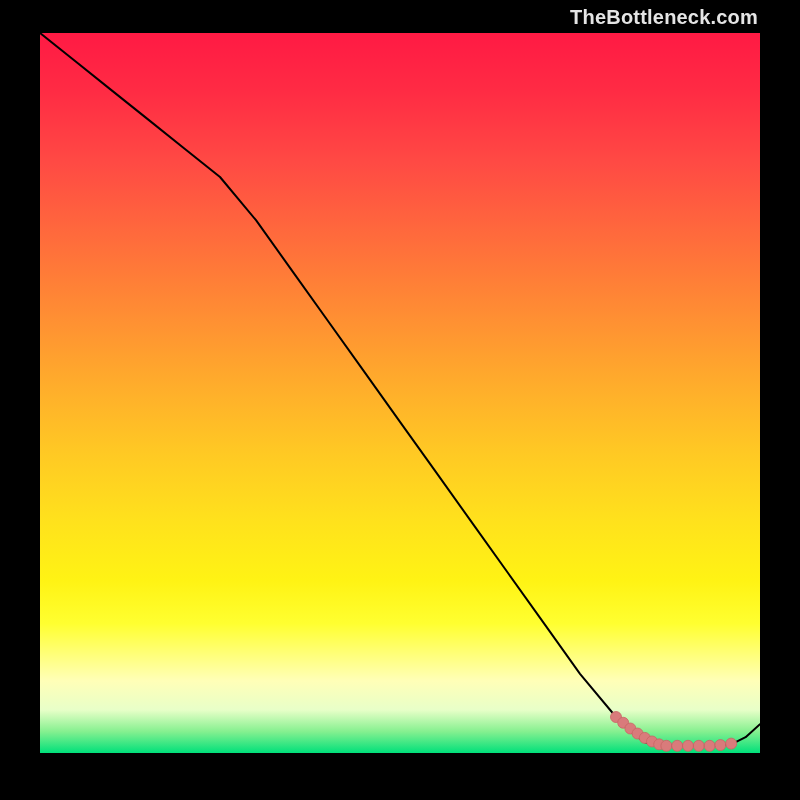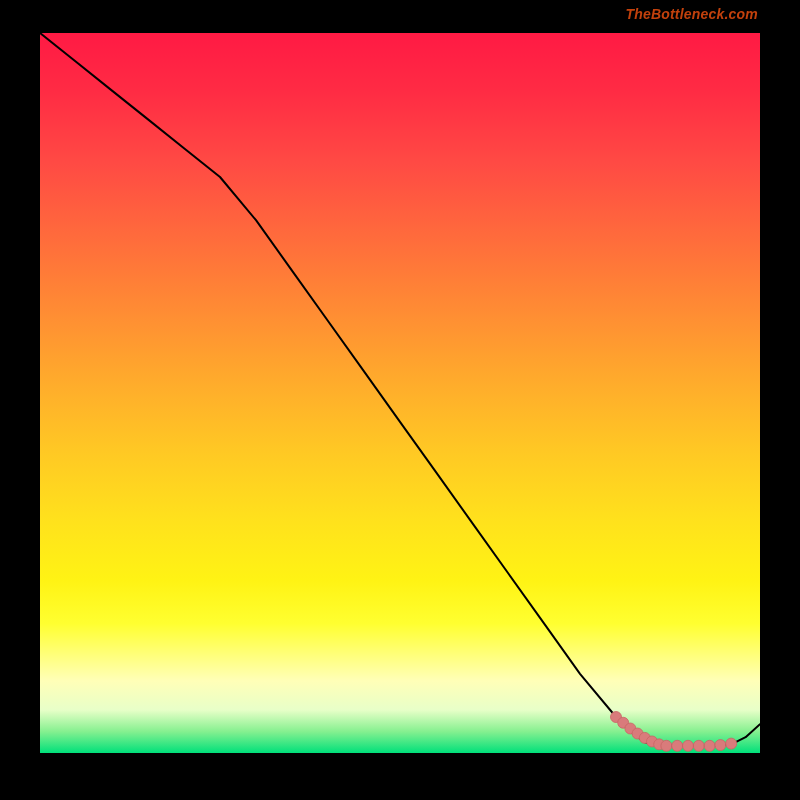--- a/index.html
+++ b/index.html
@@ -53,25 +53,24 @@
     position: absolute;
     left: 0;
     top: 0;
     width: 100%;
     height: 100%;
   }
   .watermark {
     position: absolute;
     top: 6px;
     right: 42px;
-    color: #c2410c;
-    font-size: 14px;
+    color: #e5e5e5;
+    font-size: 20px;
     font-weight: 600;
     letter-spacing: 0.2px;
-    font-style: italic;
   }
 </style>
 </head>
 <body>
 
 <div class="chart-wrap">
 
   <div class="watermark">TheBottleneck.com</div>
 
   <div class="plot-area">

